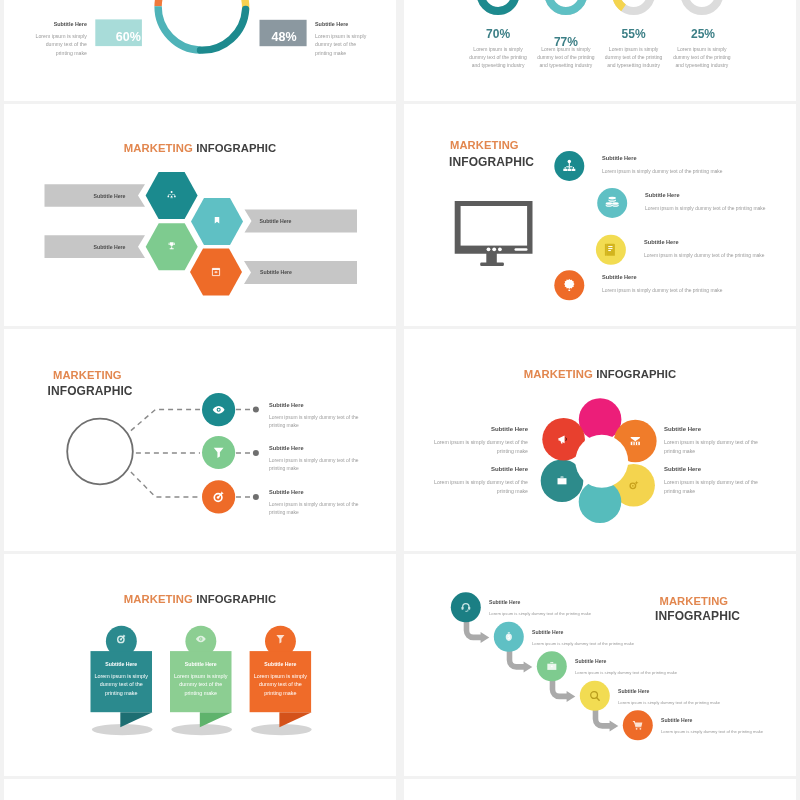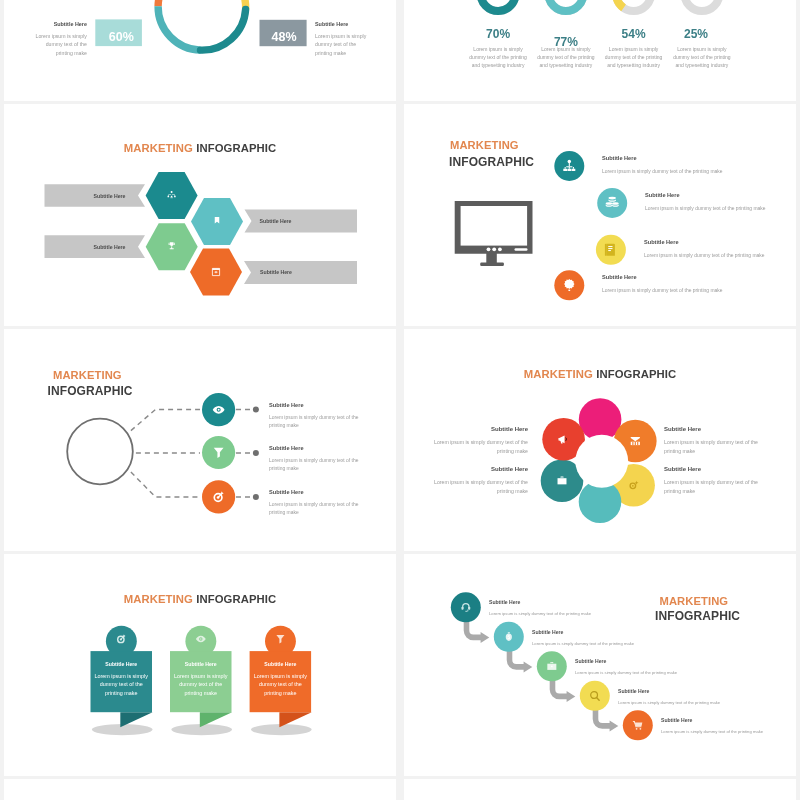--- a/index.html
+++ b/index.html
@@ -139,21 +139,21 @@
     <svg width="392" height="221" viewBox="0 0 392 221" style="position:absolute;left:0;top:0;">
       <g fill="none" stroke-width="7.4">
         <path d="M155.0 123.0 A43.6 43.6 0 0 0 154.1 131.2" stroke="#f07a3c"></path>
         <path d="M154.1 131.2 A43.6 43.6 0 0 0 196.5 175.1" stroke="#4fb3b8"></path>
         <path d="M240.9 124.2 A43.6 43.6 0 0 1 241.6 134.4" stroke="#f7d14f"></path>
         <path d="M196.5 175.1 A43.6 43.6 0 0 0 241.6 134.4" stroke="#1d8a8e" stroke-linecap="round"></path>
       </g>
       <rect x="91.3" y="144.4" width="46.6" height="26.7" fill="#a8dcd9"></rect>
       <rect x="255.5" y="144.8" width="47.1" height="26.4" fill="#8b98a0"></rect>
     </svg>
-    <div class="pctval" style="left:94px;top:155px;width:46.6px;">60%</div>
+    <div class="pctval" style="left:101px;top:155px;width:46.6px;">60%</div>
     <div class="pctval" style="left:256.5px;top:155px;width:47.1px;">48%</div>
     <div class="dsub" style="left:22.5px;top:145.5px;width:60.4px;text-align:right;">Subtitle Here</div>
     <div class="dbody" style="left:27.5px;top:157px;width:55.4px;text-align:right;">Lorem ipsum is simply dummy text of the printing make</div>
     <div class="dsub" style="left:311px;top:145.5px;width:60.4px;text-align:left;">Subtitle Here</div>
     <div class="dbody" style="left:311px;top:157px;width:55.4px;text-align:left;">Lorem ipsum is simply dummy text of the printing make</div>
   </div>
   <div class="slide" id="s2" style="left:404px;top:-125px;width:392px;height:225.5px;">
     <svg width="392" height="221" viewBox="0 0 392 221" style="position:absolute;left:0;top:0;">
       <g fill="none" stroke="#dcdcdc" stroke-width="8.1">
         <circle cx="94.1" cy="118.5" r="17.5"></circle>
@@ -163,22 +163,22 @@
       </g>
       <g fill="none" stroke-width="8.1">
         <circle cx="94.1" cy="118.5" r="17.5" stroke="#1d8a8e" stroke-dasharray="76.97 32.99" transform="rotate(-90 94.1 118.5) scale(1,-1) translate(0,-237)"></circle>
         <circle cx="161.9" cy="118.5" r="17.5" stroke="#5fc0c4" stroke-dasharray="84.67 25.29" transform="rotate(-90 161.9 118.5) scale(1,-1) translate(0,-237)"></circle>
         <circle cx="229.6" cy="118.5" r="17.5" stroke="#f4d44e" stroke-dasharray="43.98 65.97" transform="rotate(-90 229.6 118.5) scale(1,-1) translate(0,-237)"></circle>
         <circle cx="297.9" cy="118.5" r="17.5" stroke="#cfcfcf" stroke-dasharray="27.49 82.47" transform="rotate(-90 297.9 118.5) scale(1,-1) translate(0,-237)"></circle>
       </g>
     </svg>
     <div class="dpct" style="left:59.1px;top:151.5px;width:70px;">70%</div>
     <div class="dpct" style="left:126.9px;top:151.5px;width:70px;margin-top:8px;">77%</div>
-    <div class="dpct" style="left:194.6px;top:151.5px;width:70px;">54%</div>
-    <div class="dpct" style="left:257px;top:151.5px;width:70px;">25%</div>
+    <div class="dpct" style="left:194.6px;top:151.5px;width:70px;">55%</div>
+    <div class="dpct" style="left:264px;top:151.5px;width:70px;">25%</div>
     <div class="dcap" style="left:64.85px;top:171px;width:58.5px;">Lorem ipsum is simply dummy text of the printing and typesetting industry</div>
     <div class="dcap" style="left:132.65px;top:171px;width:58.5px;">Lorem ipsum is simply dummy text of the printing and typesetting industry</div>
     <div class="dcap" style="left:200.35px;top:171px;width:58.5px;">Lorem ipsum is simply dummy text of the printing and typesetting industry</div>
     <div class="dcap" style="left:268.65px;top:171px;width:58.5px;">Lorem ipsum is simply dummy text of the printing and typesetting industry</div>
   </div>
 
   <div class="slide" id="s3" style="left:4px;top:103.5px;width:392px;height:222px;">
     <div class="stitle" style="left:0;top:38.5px;width:392px;text-align:center;">
       <span class="t-orange">MARKETING</span>
       <span class="t-dark">INFOGRAPHIC</span>

